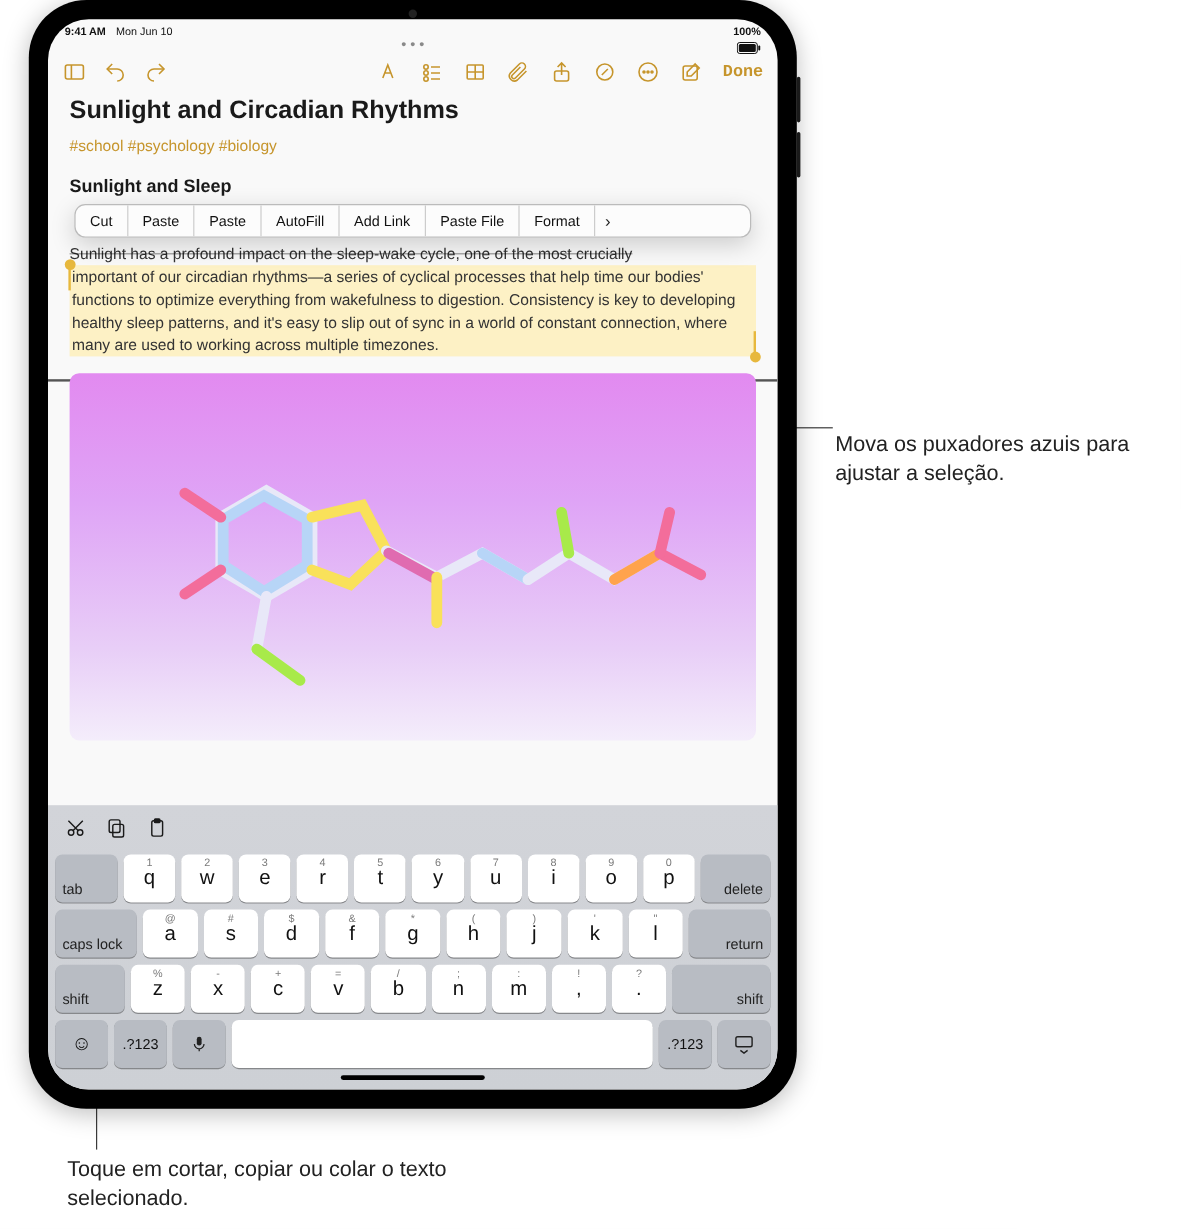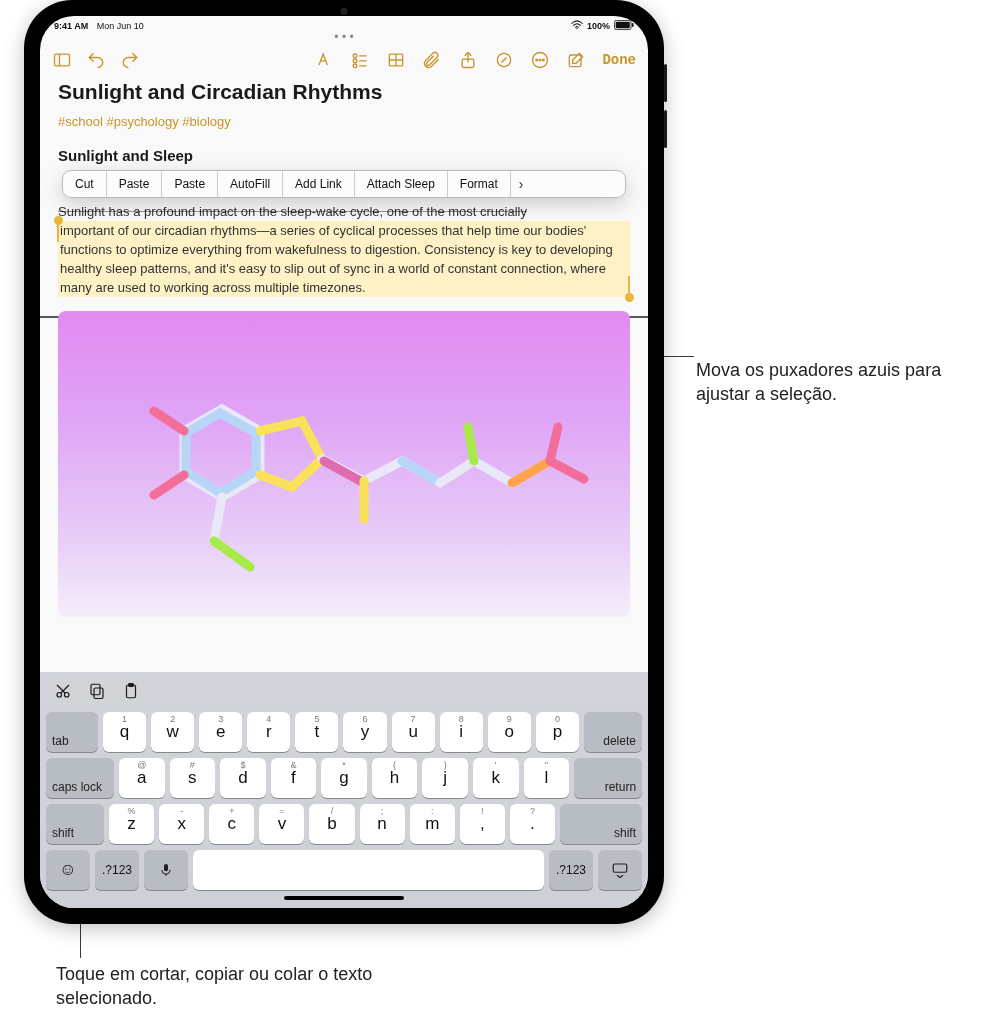--- a/index.html
+++ b/index.html
@@ -49,21 +49,21 @@
     height: 18px;
     display: flex;
     justify-content: space-between;
     align-items: center;
     padding: 2px 14px 0;
     font-size: 9px;
     font-weight: 600;
     color: #111;
   }
   .statusbar .left span + span { margin-left: 6px; font-weight: 500; }
-  .statusbar .right { display: flex; align-items: center; gap: 4px; }
+  .statusbar .right { display: flex; align-items: flex-end; gap: 4px; flex-direction: column; }
   
   .pip-dots {
     text-align: center;
     color: #8a8a8a;
     font-size: 12px;
     height: 10px;
     line-height: 6px;
   }
   
   .toolbar {
@@ -353,21 +353,21 @@
       <div class="note-tags">#school #psychology #biology</div>
       <div class="note-h2">Sunlight and Sleep</div>
 
       <div class="text-wrap">
         <div class="edit-menu">
           <div class="mi">Cut</div>
           <div class="mi">Paste</div>
           <div class="mi">Paste</div>
           <div class="mi">AutoFill</div>
           <div class="mi">Add Link</div>
-          <div class="mi">Attach Sleep</div>
+          <div class="mi">Paste File</div>
           <div class="mi">Format</div>
           <div class="mi arrow">›</div>
         </div>
 
         <div style="height:26px"></div>
         <div class="body-line1">Sunlight has a profound impact on the sleep-wake cycle, one of the most crucially</div>
         <div class="selected-block">
           <span class="sel-handle start"></span>
           <span>important of our circadian rhythms—a series of cyclical processes that help time our bodies' functions to optimize everything from wakefulness to digestion. Consistency is key to developing healthy sleep patterns, and it's easy to slip out of sync in a world of constant connection, where many are used to working across multiple timezones.</span>
           <span class="sel-handle end"></span>

